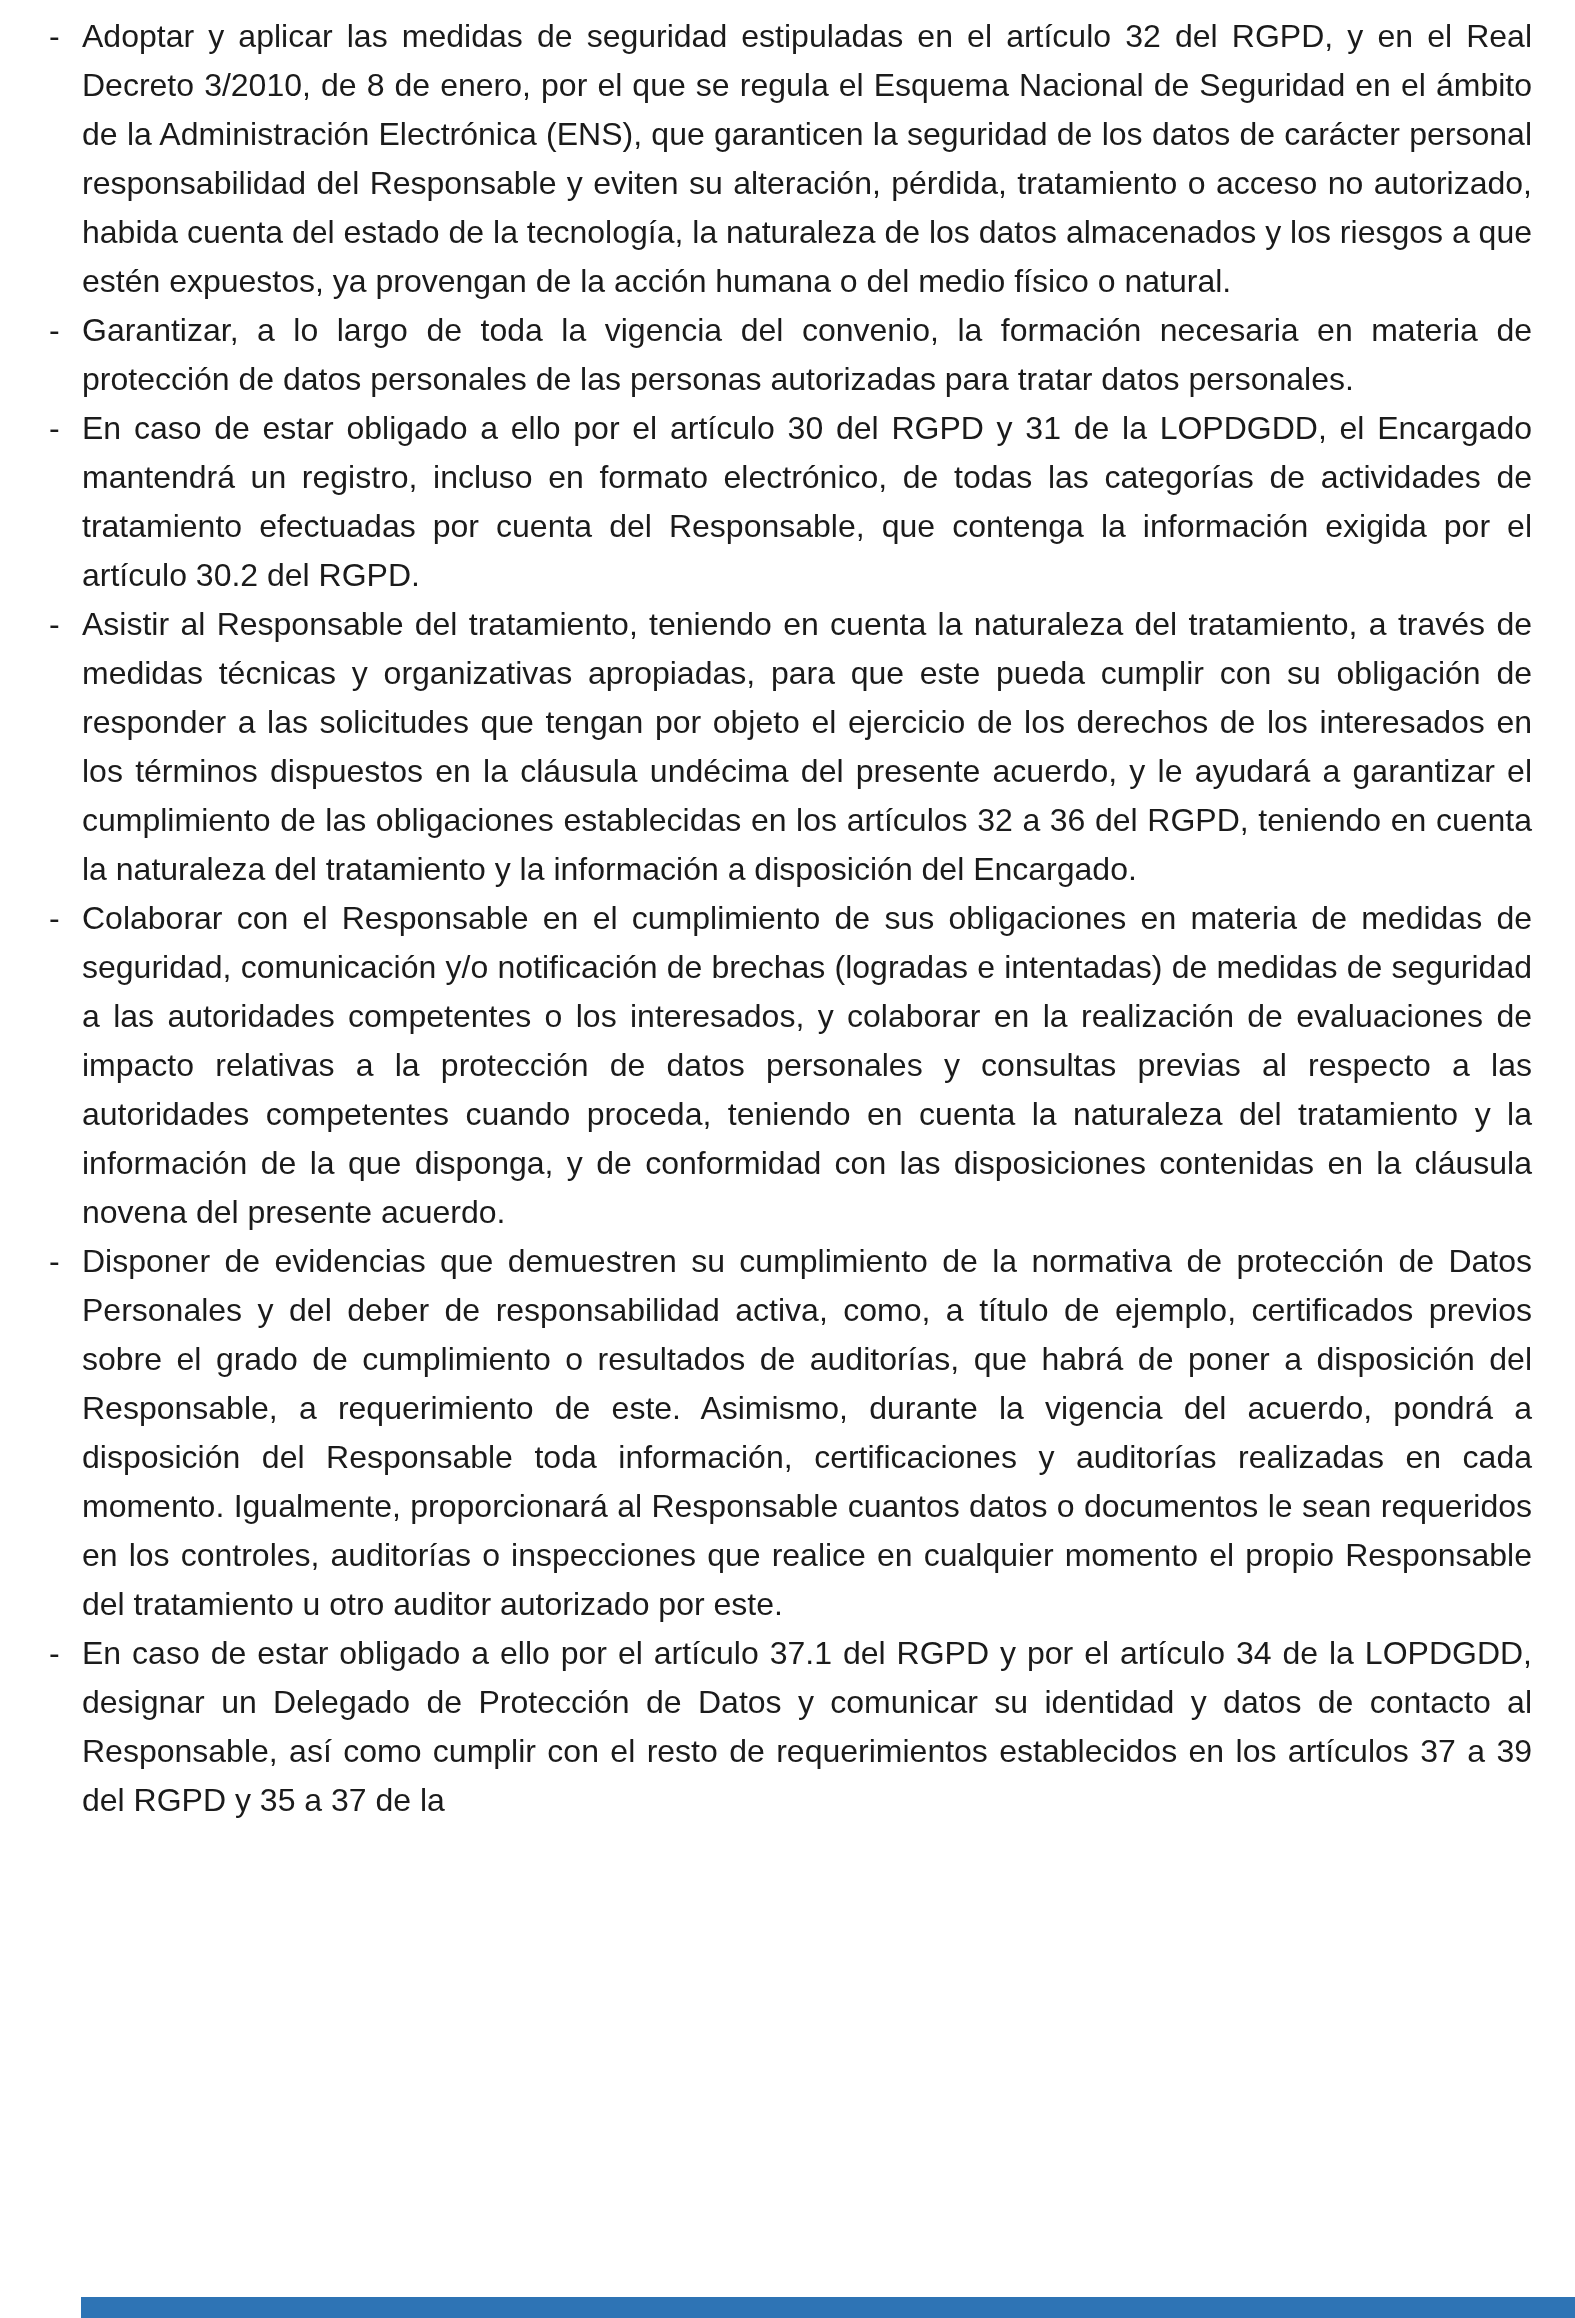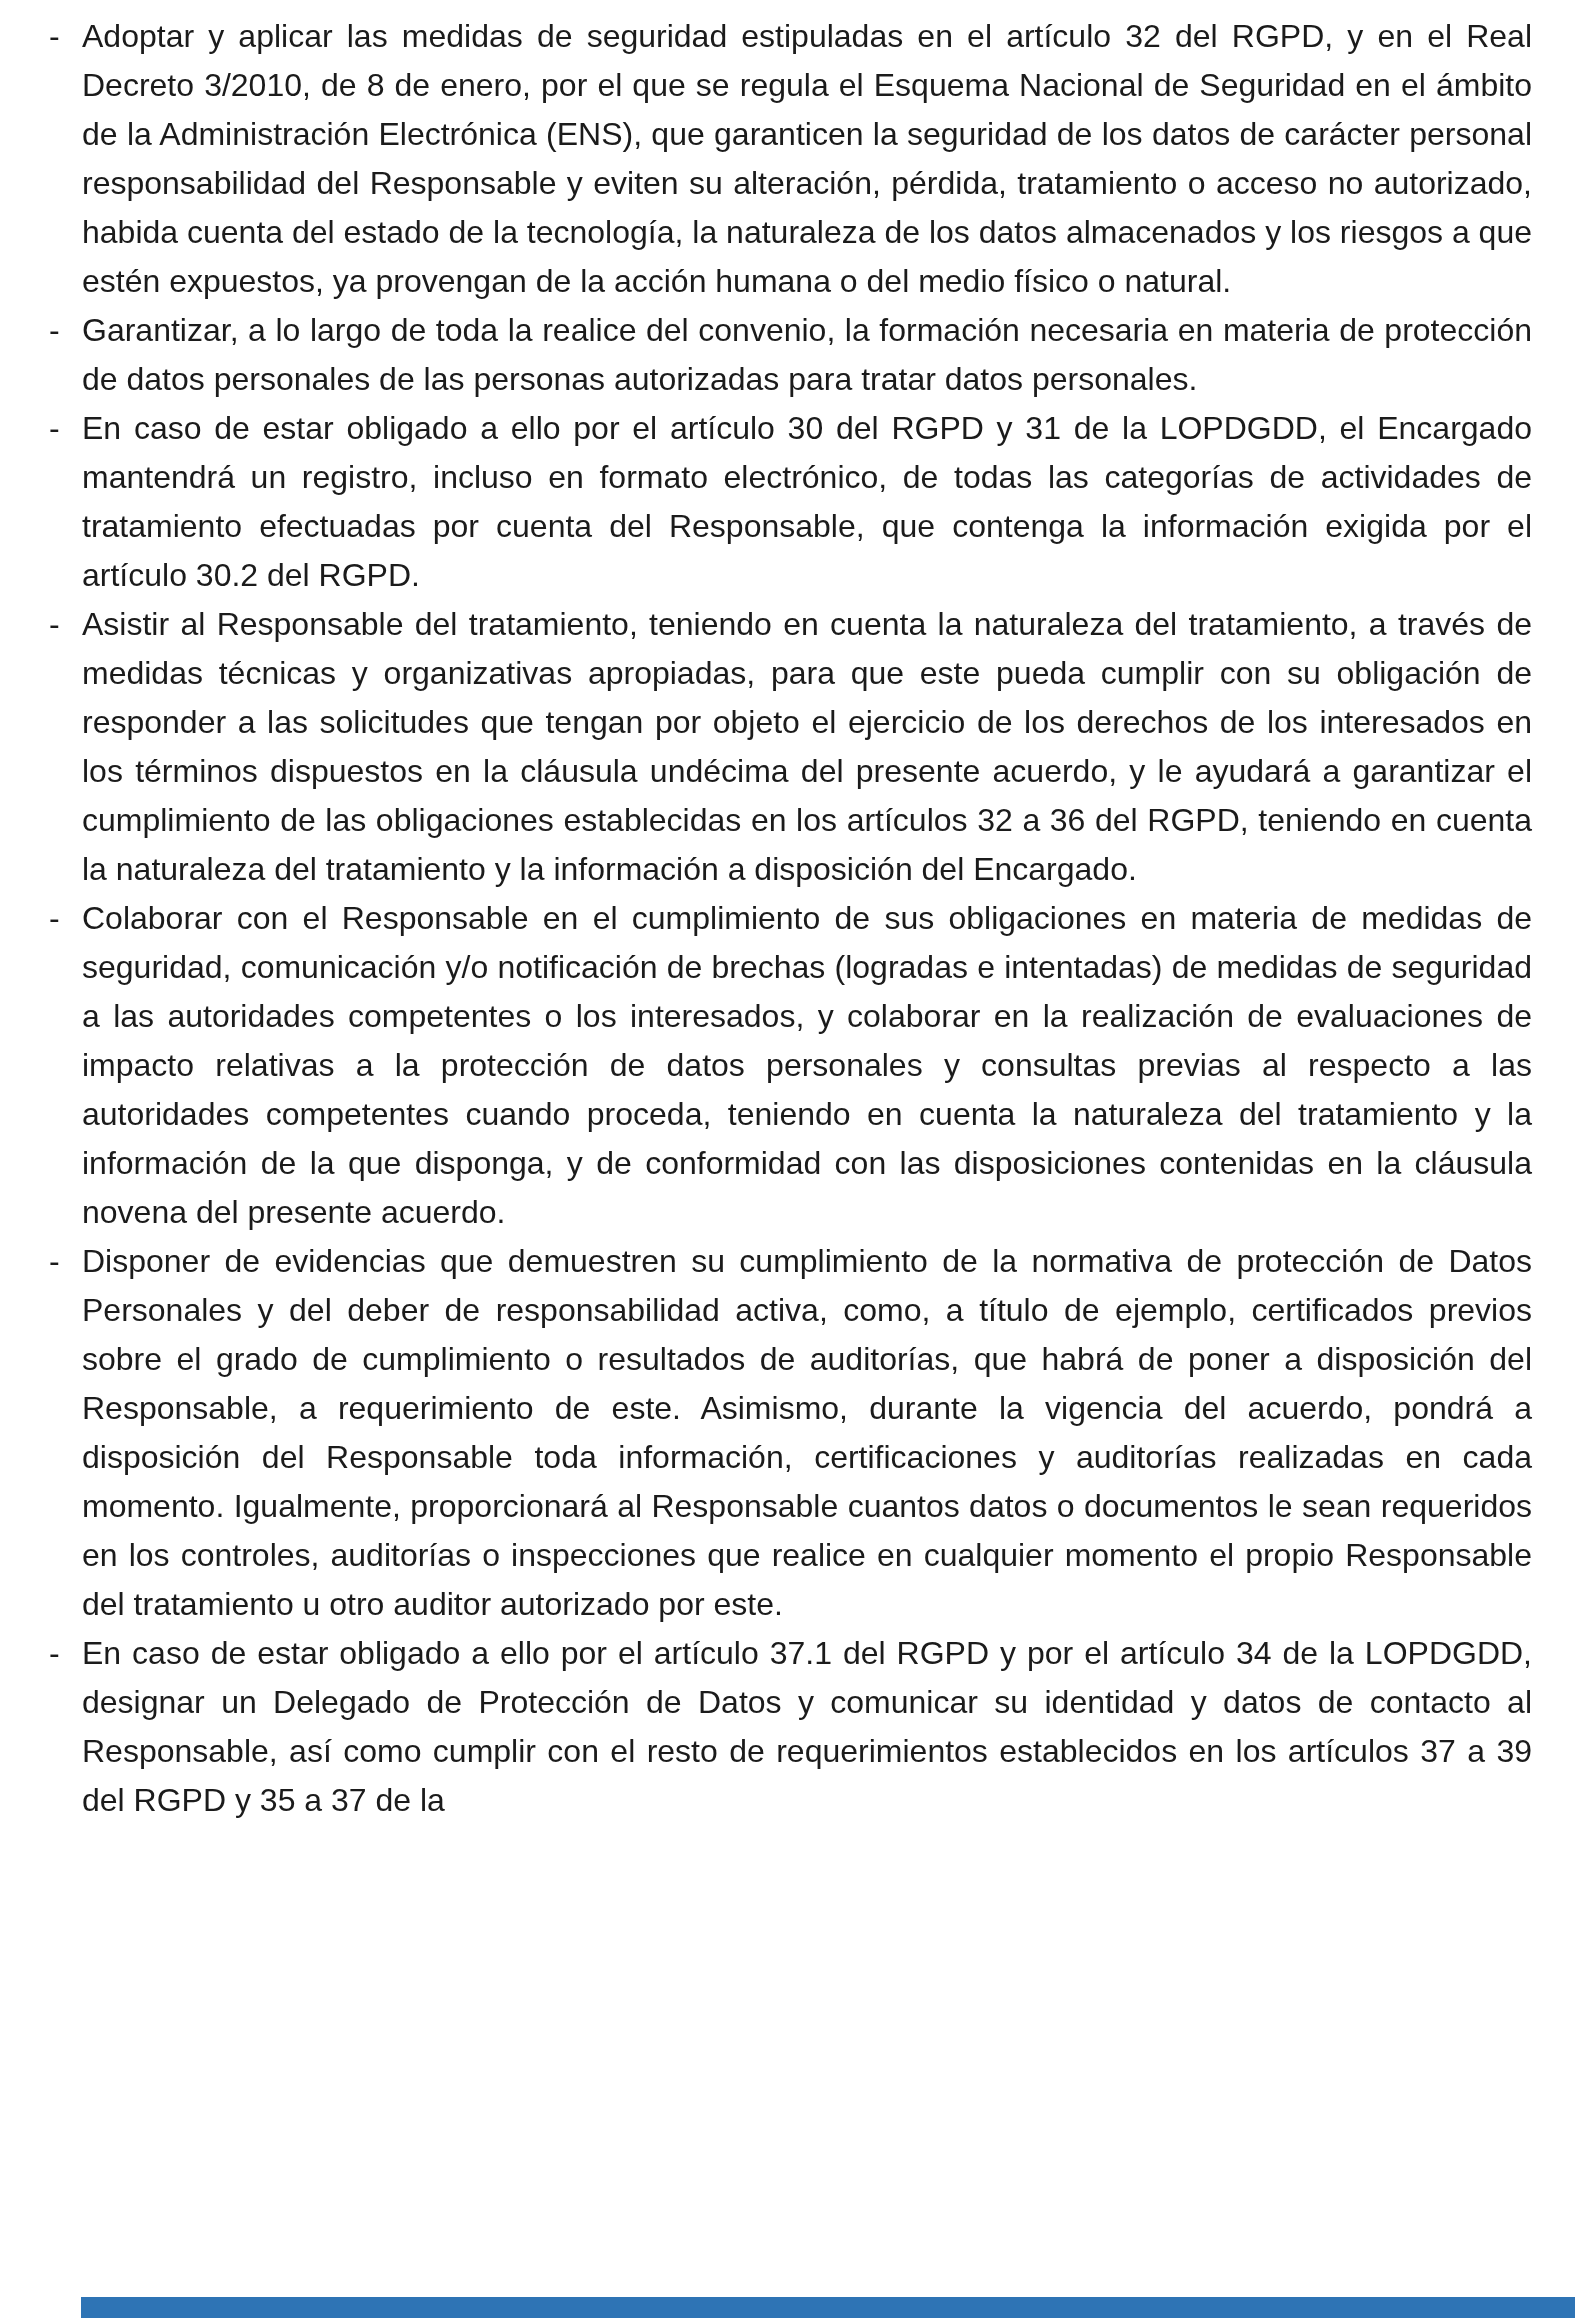--- a/index.html
+++ b/index.html
@@ -46,21 +46,21 @@
 
 <div class="content">
 
   <div class="item">
     <span class="marker">-</span>
     <div class="text">Adoptar y aplicar las medidas de seguridad estipuladas en el artículo 32 del RGPD, y en el Real Decreto 3/2010, de 8 de enero, por el que se regula el Esquema Nacional de Seguridad en el ámbito de la Administración Electrónica (ENS), que garanticen la seguridad de los datos de carácter personal responsabilidad del Responsable y eviten su alteración, pérdida, tratamiento o acceso no autorizado, habida cuenta del estado de la tecnología, la naturaleza de los datos almacenados y los riesgos a que estén expuestos, ya provengan de la acción humana o del medio físico o natural.</div>
   </div>
 
   <div class="item">
     <span class="marker">-</span>
-    <div class="text">Garantizar, a lo largo de toda la realice del convenio, la formación necesaria en materia de protección de datos personales de las personas autorizadas para tratar datos personales.</div>
+    <div class="text">Garantizar, a lo largo de toda la vigencia del convenio, la formación necesaria en materia de protección de datos personales de las personas autorizadas para tratar datos personales.</div>
   </div>
 
   <div class="item">
     <span class="marker">-</span>
     <div class="text">En caso de estar obligado a ello por el artículo 30 del RGPD y 31 de la LOPDGDD, el Encargado mantendrá un registro, incluso en formato electrónico, de todas las categorías de actividades de tratamiento efectuadas por cuenta del Responsable, que contenga la información exigida por el artículo 30.2 del RGPD.</div>
   </div>
 
   <div class="item">
     <span class="marker">-</span>
     <div class="text">Asistir al Responsable del tratamiento, teniendo en cuenta la naturaleza del tratamiento, a través de medidas técnicas y organizativas apropiadas, para que este pueda cumplir con su obligación de responder a las solicitudes que tengan por objeto el ejercicio de los derechos de los interesados en los términos dispuestos en la cláusula undécima del presente acuerdo, y le ayudará a garantizar el cumplimiento de las obligaciones establecidas en los artículos 32 a 36 del RGPD, teniendo en cuenta la naturaleza del tratamiento y la información a disposición del Encargado.</div>

